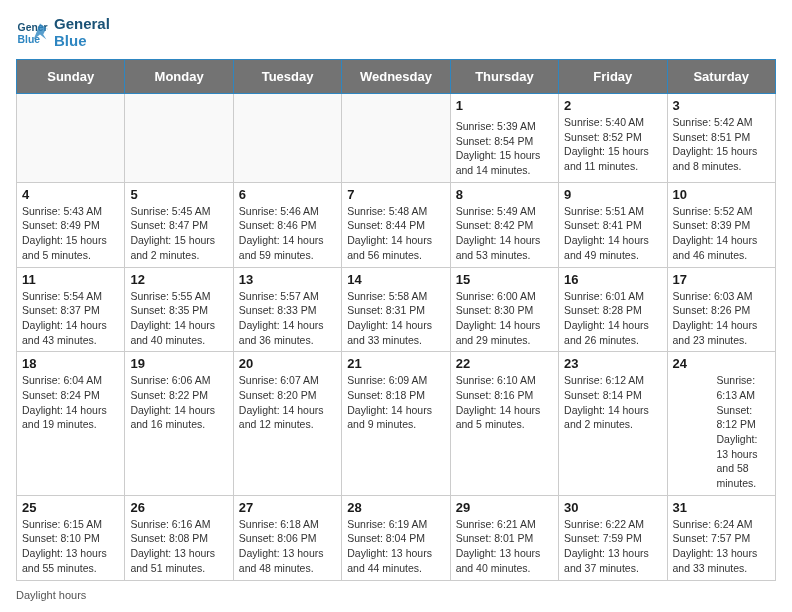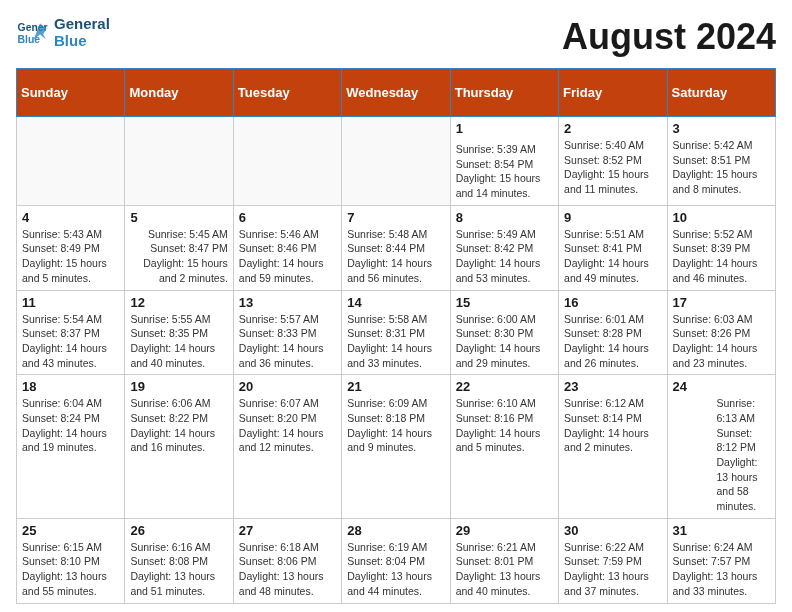--- a/index.html
+++ b/index.html
@@ -36,24 +36,24 @@
     .cal-subtitle {
       font-size: 16px;
       color: #333;
     }
     .calendar {
       width: 100%;
       border-collapse: collapse;
       font-size: 11px;
     }
     .calendar th {
-      background-color: #c2410c;
+      background-color: #737373;
       color: #fff;
-      text-align: left;
-      padding: 16px 4px;
+      text-align: center;
+      padding: 9px 4px;
       font-size: 13px;
       font-weight: bold;
       border: 1px solid #2e86c1;
     }
     .calendar td {
       border: 1px solid #ccc;
       vertical-align: top;
       padding: 4px 5px;
       width: 107px;
       min-height: 80px;
@@ -88,21 +88,20 @@
       <text x="2" y="18" font-size="13" font-weight="bold" fill="#1a5276">General</text>
       <text x="2" y="32" font-size="13" font-weight="bold" fill="#2e86c1">Blue</text>
       <polygon points="30,8 38,14 34,22 38,28 30,22 22,28" fill="#2e86c1" opacity="0.8"></polygon>
     </svg>
     <div style="display:flex;flex-direction:column;line-height:1.1;margin-left:2px;">
       <span style="font-size:15px;font-weight:bold;color:#1a5276;">General</span>
       <span style="font-size:15px;font-weight:bold;color:#2e86c1;">Blue</span>
     </div>
   </div>
   <div class="title-area">
-    <div class="cal-title">August 2024</div>
   </div>
 </div>
 
 <table class="calendar">
   <thead>
     <tr>
     <th>Sunday</th>
         <th>Monday</th>
         <th>Tuesday</th>
         <th>Wednesday</th>
@@ -142,21 +141,21 @@
       <tr>
         <td>
           <div class="day-num">4</div>
           <div class="day-info" style="white-space: pre-line;">Sunrise: 5:43 AM
 Sunset: 8:49 PM
 Daylight: 15 hours
 and 5 minutes.</div>
         </td>
         <td>
           <div class="day-num">5</div>
-          <div class="day-info" style="white-space: pre-line; text-align: right;">Sunrise: 5:45 AM
+          <div class="day-info" style="white-space: pre-line;">Sunrise: 5:45 AM
 Sunset: 8:47 PM
 Daylight: 15 hours
 and 2 minutes.</div>
         </td>
         <td>
           <div class="day-num">6</div>
           <div class="day-info" style="white-space: pre-line;">Sunrise: 5:46 AM
 Sunset: 8:46 PM
 Daylight: 14 hours
 and 59 minutes.</div>

